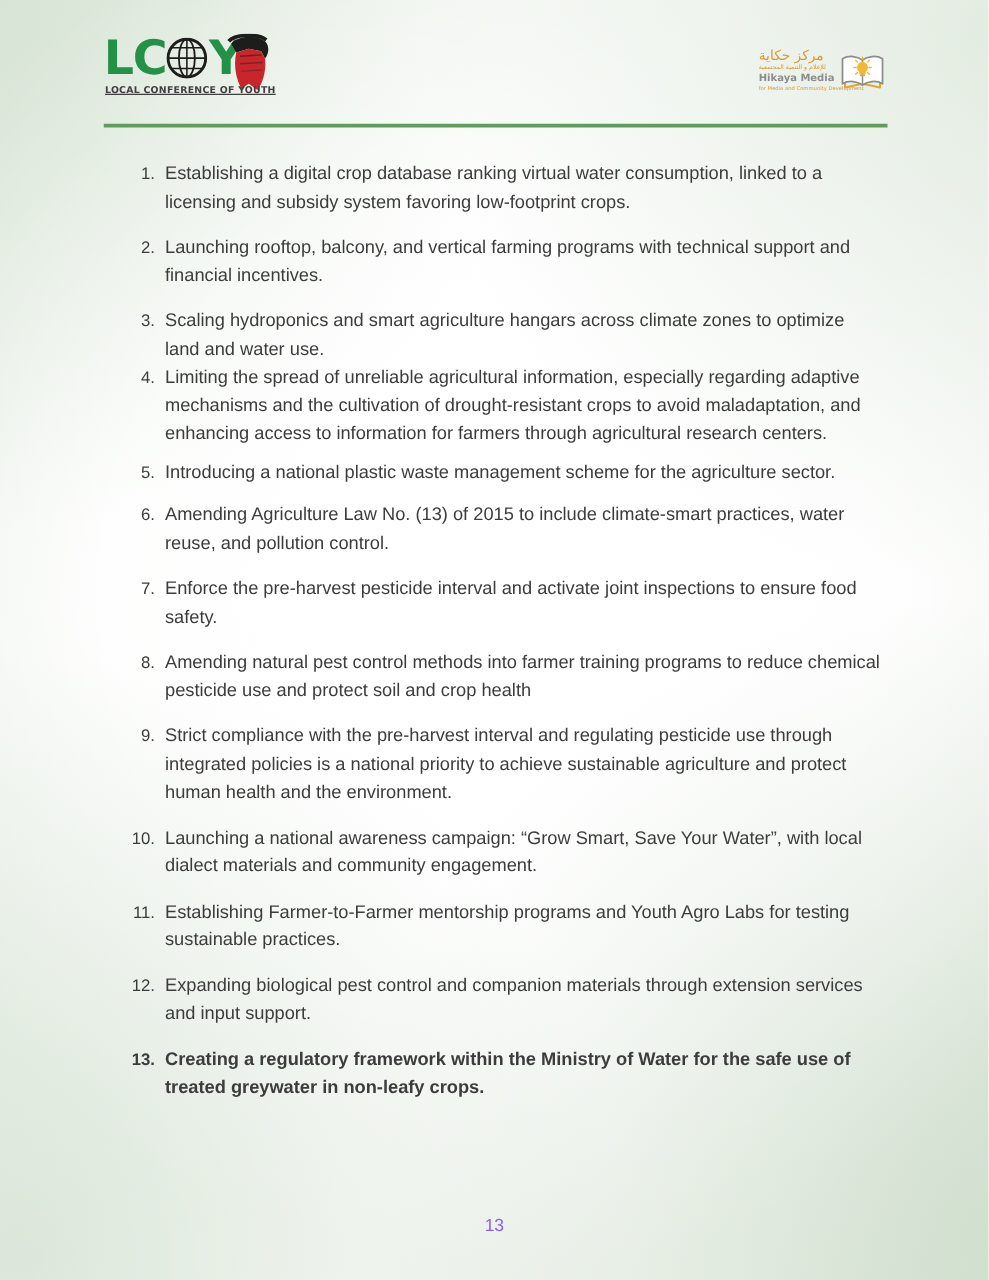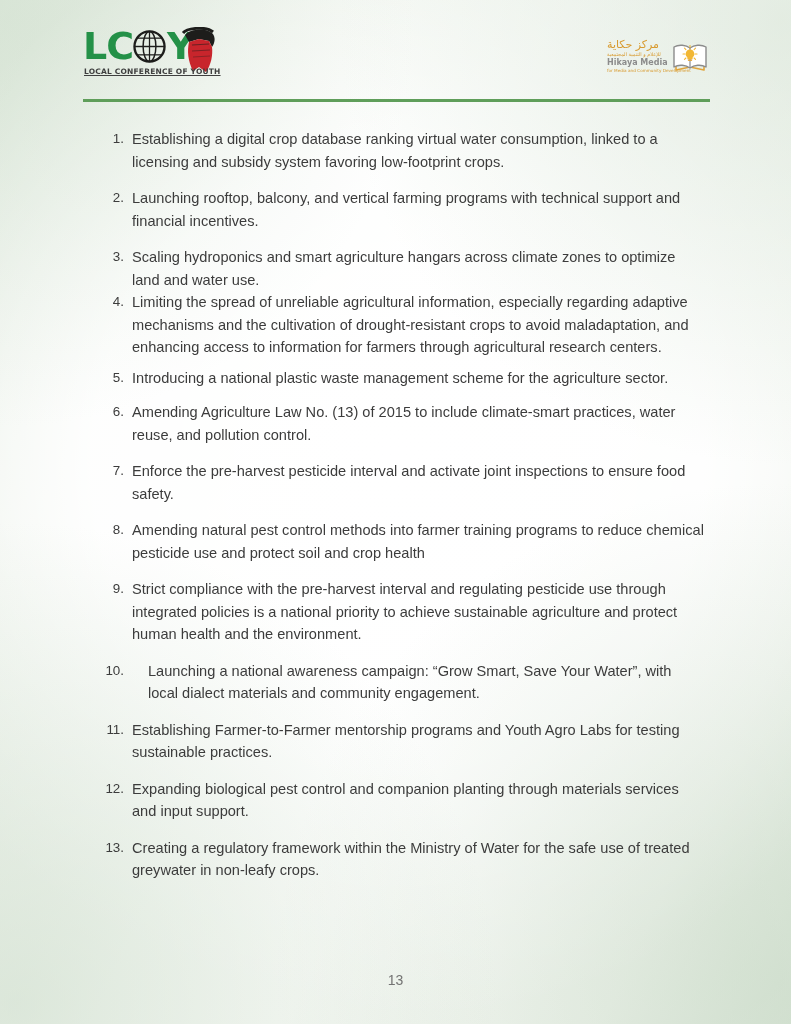--- a/index.html
+++ b/index.html
@@ -223,21 +223,21 @@
   }
 
   .pagenum {
     position: absolute;
     left: 0;
     top: 972px;
     width: 791px;
     text-align: center;
     font-family: "Liberation Sans", sans-serif;
     font-size: 14px;
-    color: #737373;
+    color: #8b5cf6;
   }
 </style>
 </head>
 <body>
 
 <div class="page">
   <div class="bg-tint"></div>
   <div class="bg-tint2"></div>
 
   <div class="header">
@@ -333,32 +333,32 @@
         <div class="txt">Enforce the pre-harvest pesticide interval and activate joint inspections to ensure food safety.</div>
       </div>
       <div class="item" style="margin-bottom: 14px;">
         <div class="num">8.</div>
         <div class="txt">Amending natural pest control methods into farmer training programs to reduce chemical pesticide use and protect soil and crop health</div>
       </div>
       <div class="item" style="margin-bottom: 14px;">
         <div class="num">9.</div>
         <div class="txt">Strict compliance with the pre-harvest interval and regulating pesticide use through integrated policies is a national priority to achieve sustainable agriculture and protect human health and the environment.</div>
       </div>
-      <div class="item" style="margin-bottom: 14px; gap: 16px;">
+      <div class="item" style="margin-bottom: 14px;">
         <div class="num">10.</div>
         <div class="txt">Launching a national awareness campaign: “Grow Smart, Save Your Water”, with local dialect materials and community engagement.</div>
       </div>
       <div class="item" style="margin-bottom: 14px;">
         <div class="num">11.</div>
         <div class="txt">Establishing Farmer-to-Farmer mentorship programs and Youth Agro Labs for testing sustainable practices.</div>
       </div>
       <div class="item" style="margin-bottom: 14px; justify-content: space-between;">
         <div class="num">12.</div>
-        <div class="txt">Expanding biological pest control and companion planting through materials services and input support.</div>
-      </div>
-      <div class="item" style="margin-bottom: 0px;">
+        <div class="txt">Expanding biological pest control and companion materials through extension services and input support.</div>
+      </div>
+      <div class="item" style="margin-bottom: 0px; font-weight: bold;">
         <div class="num">13.</div>
         <div class="txt">Creating a regulatory framework within the Ministry of Water for the safe use of treated greywater in non-leafy crops.</div>
       </div>
     </div>
 
   <div class="pagenum">13</div>
 </div>
 
 </body></html>

